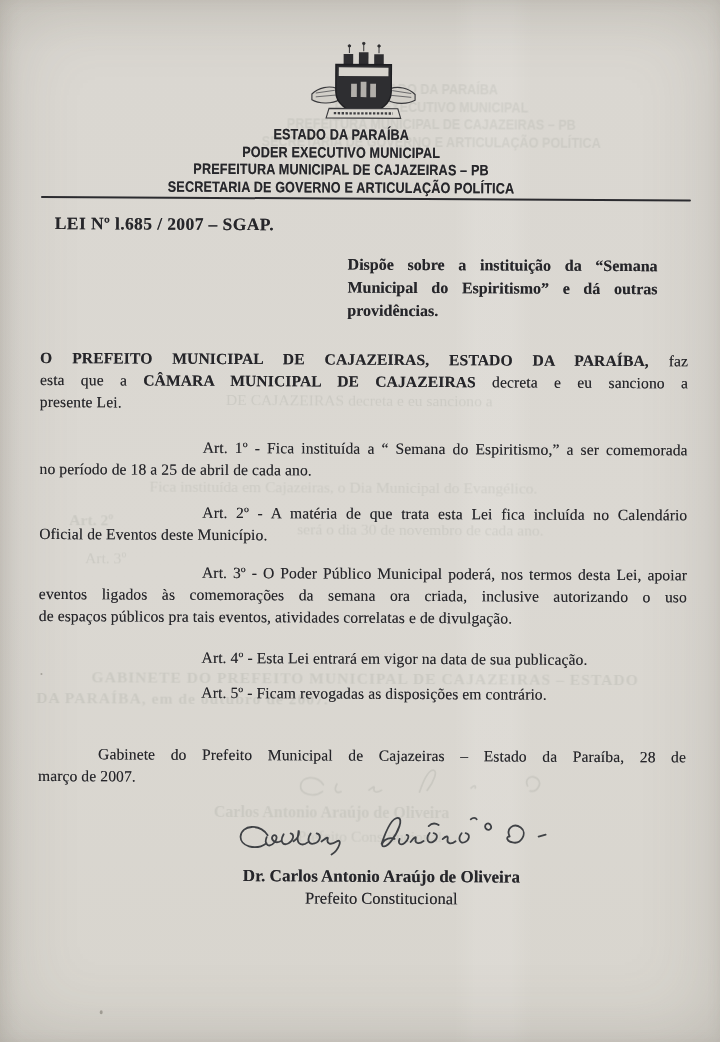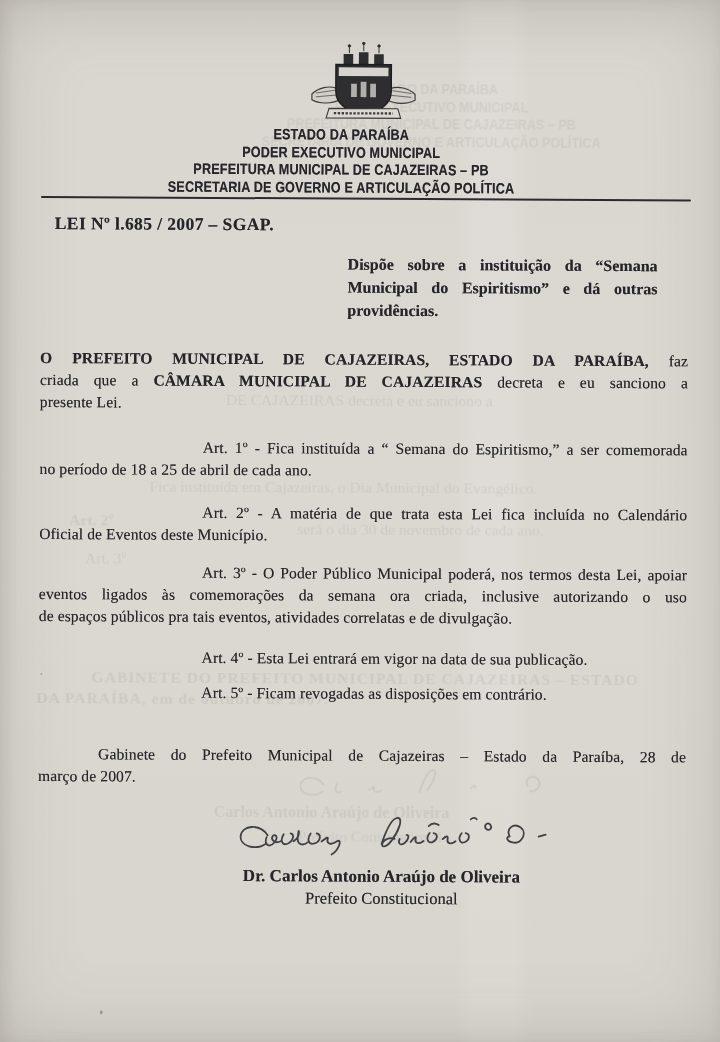--- a/index.html
+++ b/index.html
@@ -108,21 +108,21 @@
   <div class="lawno serif ink">LEI Nº l.685 / 2007 – SGAP.</div>
 
   <div class="ementa serif ink">
     <div class="eline">Dispõe sobre a instituição da “Semana</div>
     <div class="eline">Municipal do Espiritismo” e dá outras</div>
     <div class="eline elast">providências.</div>
   </div>
 
   <div class="para serif ink" style="top:347px;">
     <div class="bline"><b class="up">O PREFEITO MUNICIPAL DE CAJAZEIRAS, ESTADO DA PARAÍBA,</b><span> faz</span></div>
-    <div class="bline"><span>criada que a </span><b class="up">CÂMARA MUNICIPAL DE CAJAZEIRAS</b><span> decreta e eu sanciono a</span></div>
+    <div class="bline"><span>esta que a </span><b class="up">CÂMARA MUNICIPAL DE CAJAZEIRAS</b><span> decreta e eu sanciono a</span></div>
     <div class="bline blast">presente Lei.</div>
   </div>
 
   <div class="para serif ink" style="top:436px;">
     <div class="bline ind">Art. 1º - Fica instituída a “ Semana do Espiritismo,” a ser comemorada</div>
     <div class="bline blast">no período de 18 a 25 de abril de cada ano.</div>
   </div>
 
   <div class="para serif ink" style="top:501px;">
     <div class="bline ind">Art. 2º - A matéria de que trata esta Lei fica incluída no Calendário</div>

